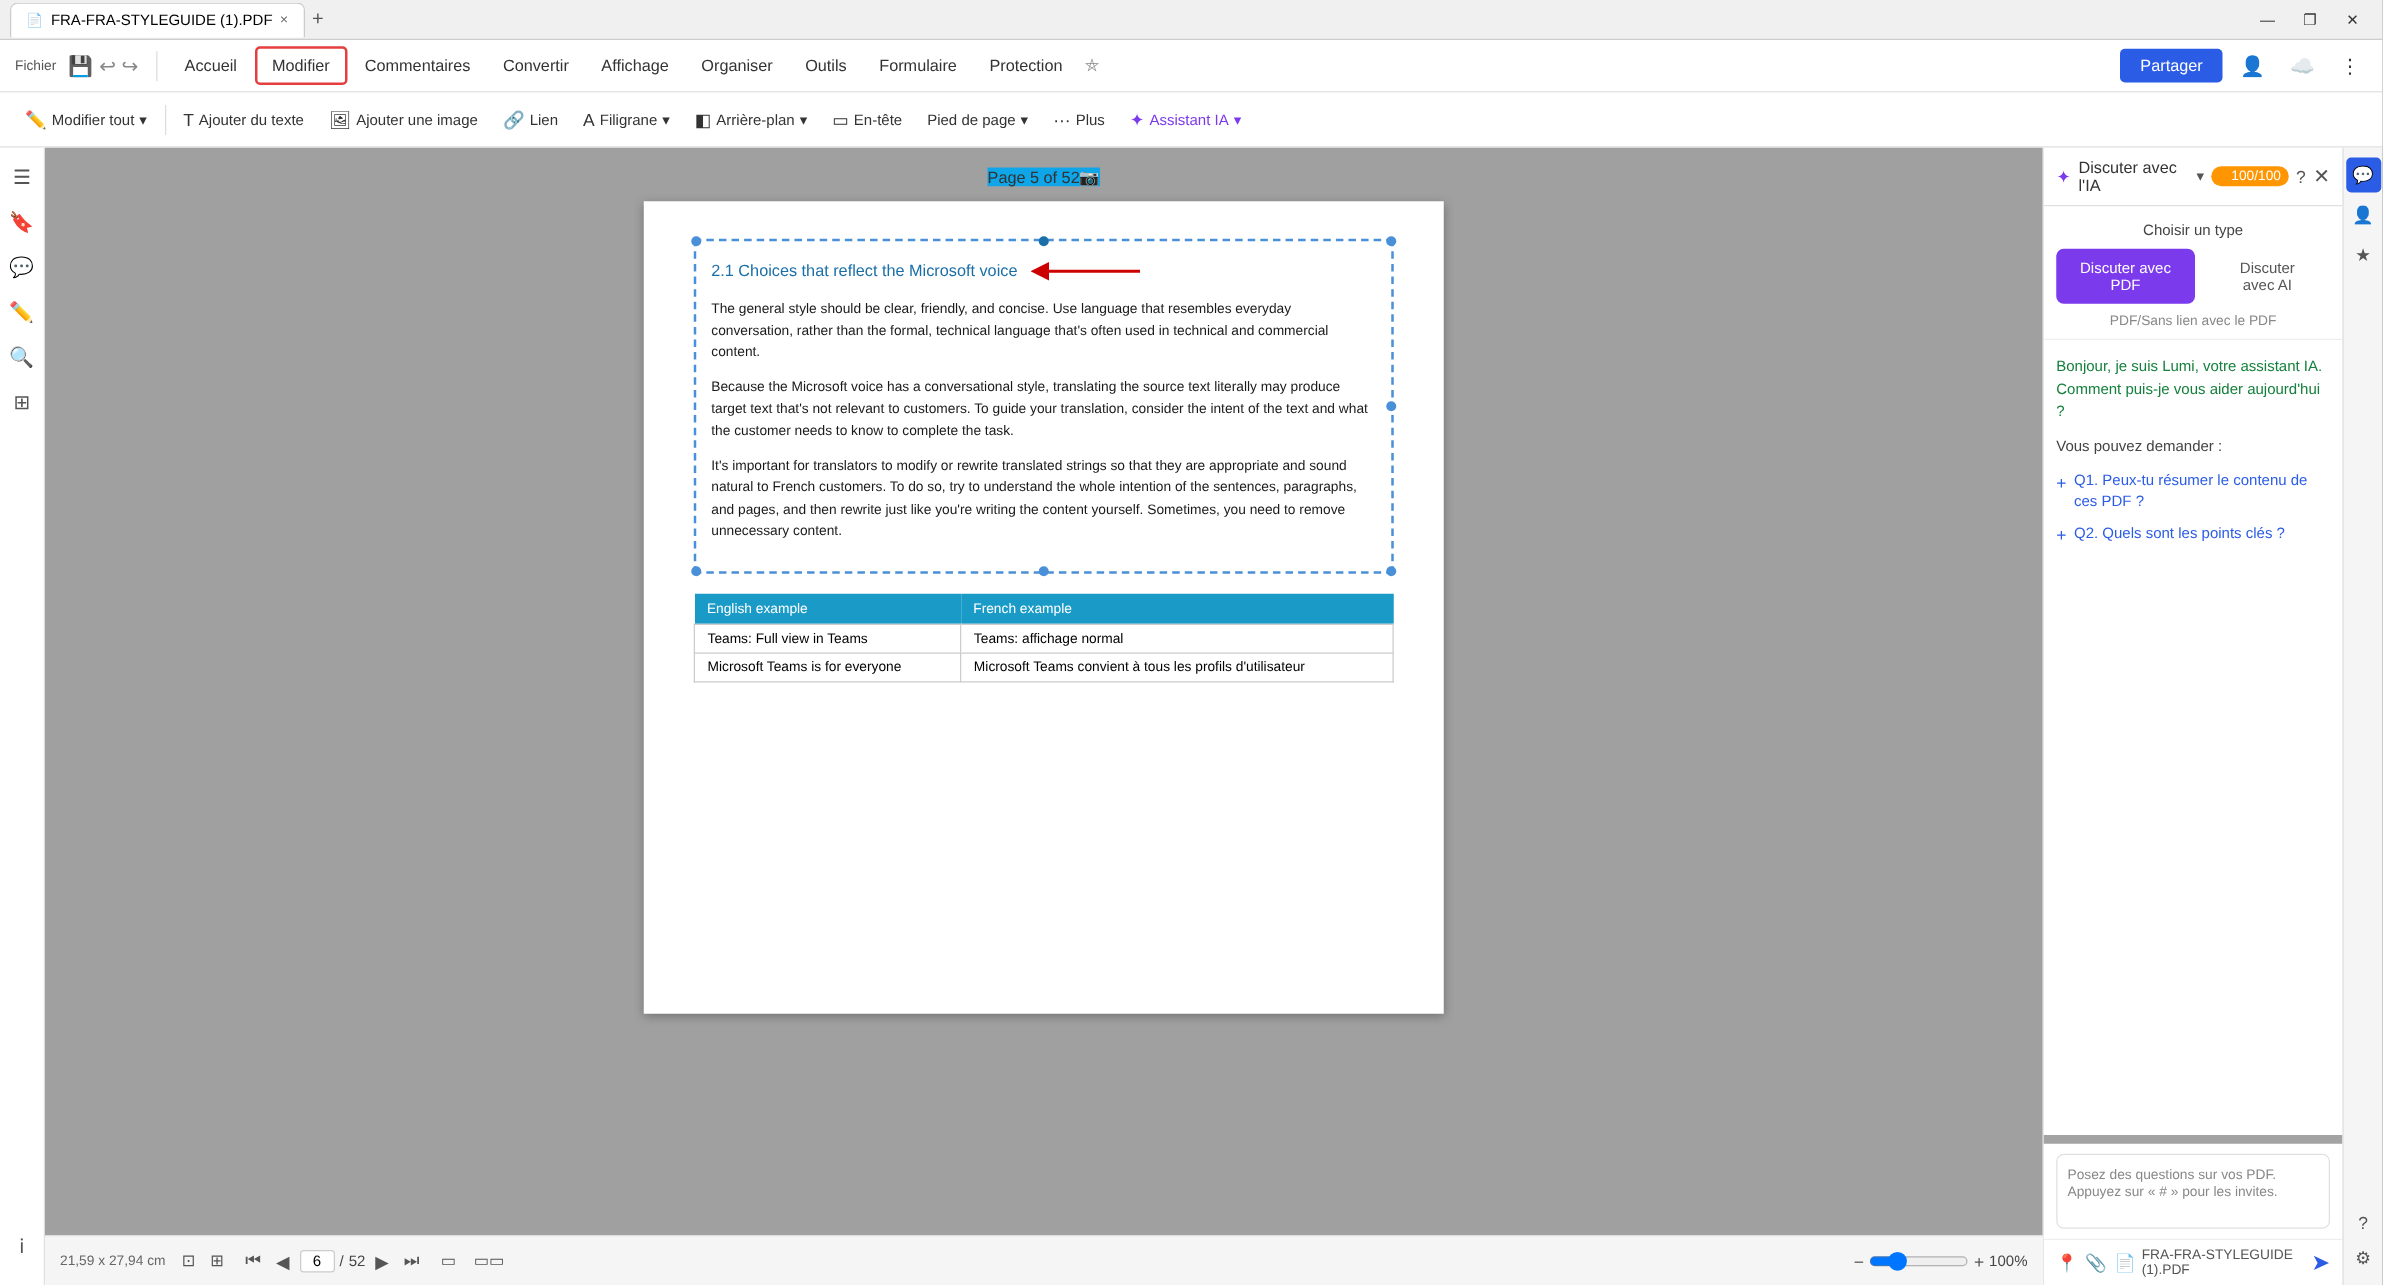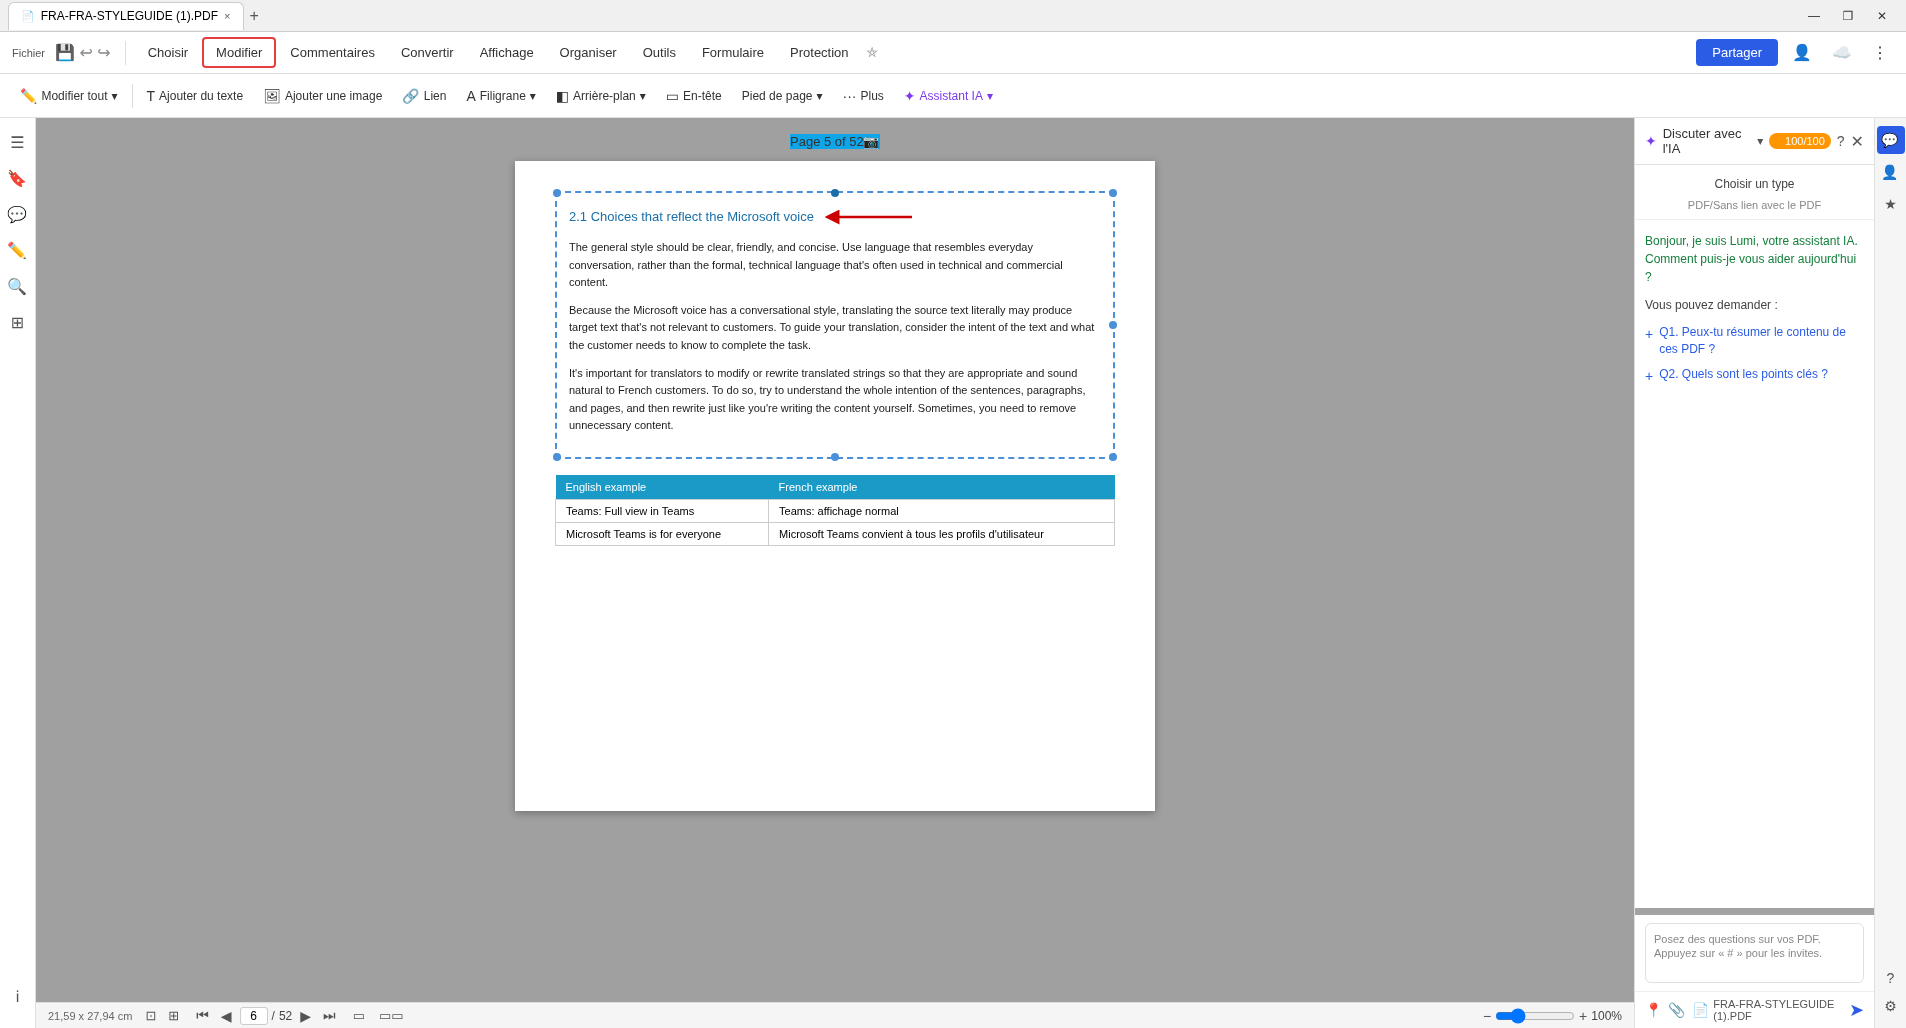--- a/index.html
+++ b/index.html
@@ -169,21 +169,21 @@
       font-weight: 500;
     }
     .example-table td {
       border: 1px solid #ccc;
       padding: 5px 10px;
     }
     .example-table tr:first-child th { border: none; }
 
     
     .bottom-toolbar {
-      height: 26px;
+      height: 40px;
       background: #f5f5f5;
       border-top: 1px solid #ddd;
       display: flex;
       align-items: center;
       padding: 0 12px;
       gap: 8px;
       font-size: 12px;
       color: #444;
     }
     .page-nav { display: flex; align-items: center; gap: 4px; }
@@ -330,21 +330,21 @@
     <button class="win-btn close">✕</button>
   </div>
 </div>
 
 <div class="app-container">
 
   <div class="menu-bar">
     <span style="font-size:11px;color:#555;margin-right:8px;">Fichier</span>
     <span style="font-size:16px;color:#888;margin-right:4px;">💾 ↩ ↪</span>
     <div style="width:1px;height:24px;background:#ddd;margin:0 8px;"></div>
-    <div class="menu-item">Choisir</div>
+    <div class="menu-item">Accueil</div>
     <div class="menu-item active">Modifier</div>
     <div class="menu-item">Commentaires</div>
     <div class="menu-item">Convertir</div>
     <div class="menu-item">Affichage</div>
     <div class="menu-item">Organiser</div>
     <div class="menu-item">Outils</div>
     <div class="menu-item">Formulaire</div>
     <div class="menu-item">Protection</div>
     <span style="font-size:14px;margin-left:4px;cursor:pointer;color:#888;">⛤</span>
     <div class="menu-right">
@@ -516,20 +516,24 @@
         <span style="cursor:pointer;color:#555;">▾</span>
         <span class="panel-score">
           <span style="color:#ff9500;">●</span> <span>100/100</span>
         </span>
         <button class="panel-help">?</button>
         <button class="panel-close">✕</button>
       </div>
 
       <div class="type-selector">
         <span class="type-label">Choisir un type</span>
+        <div class="type-buttons">
+          <button class="type-btn active">Discuter avec PDF</button>
+          <button class="type-btn inactive">Discuter avec AI</button>
+        </div>
         <span class="type-note">PDF/Sans lien avec le PDF</span>
       </div>
 
       <div class="chat-section">
         <p class="greeting-text">Bonjour, je suis Lumi, votre assistant IA. Comment puis-je vous aider aujourd'hui ?</p>
         <p class="suggestions-label">Vous pouvez demander :</p>
         <div class="suggestion-item">
           <span class="suggestion-plus">+</span>
           <span>Q1. Peux-tu résumer le contenu de ces PDF ?</span>
         </div>

